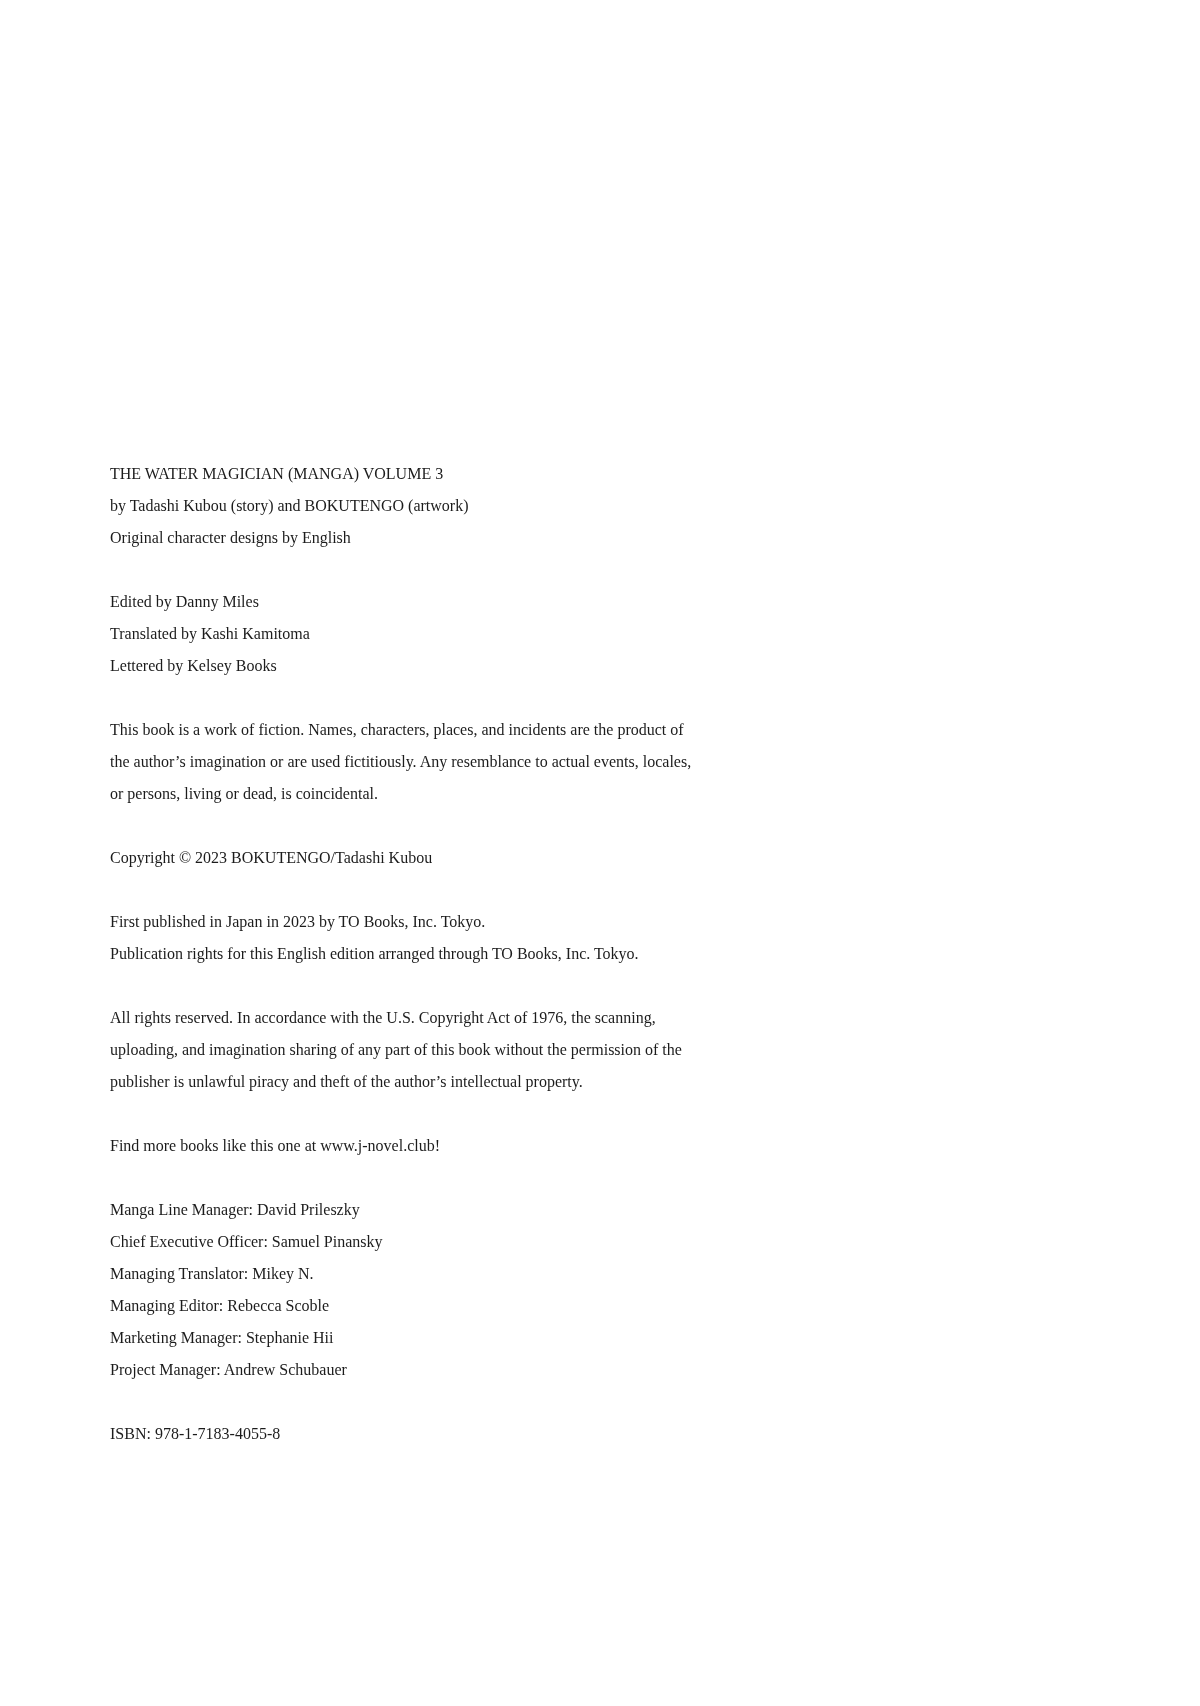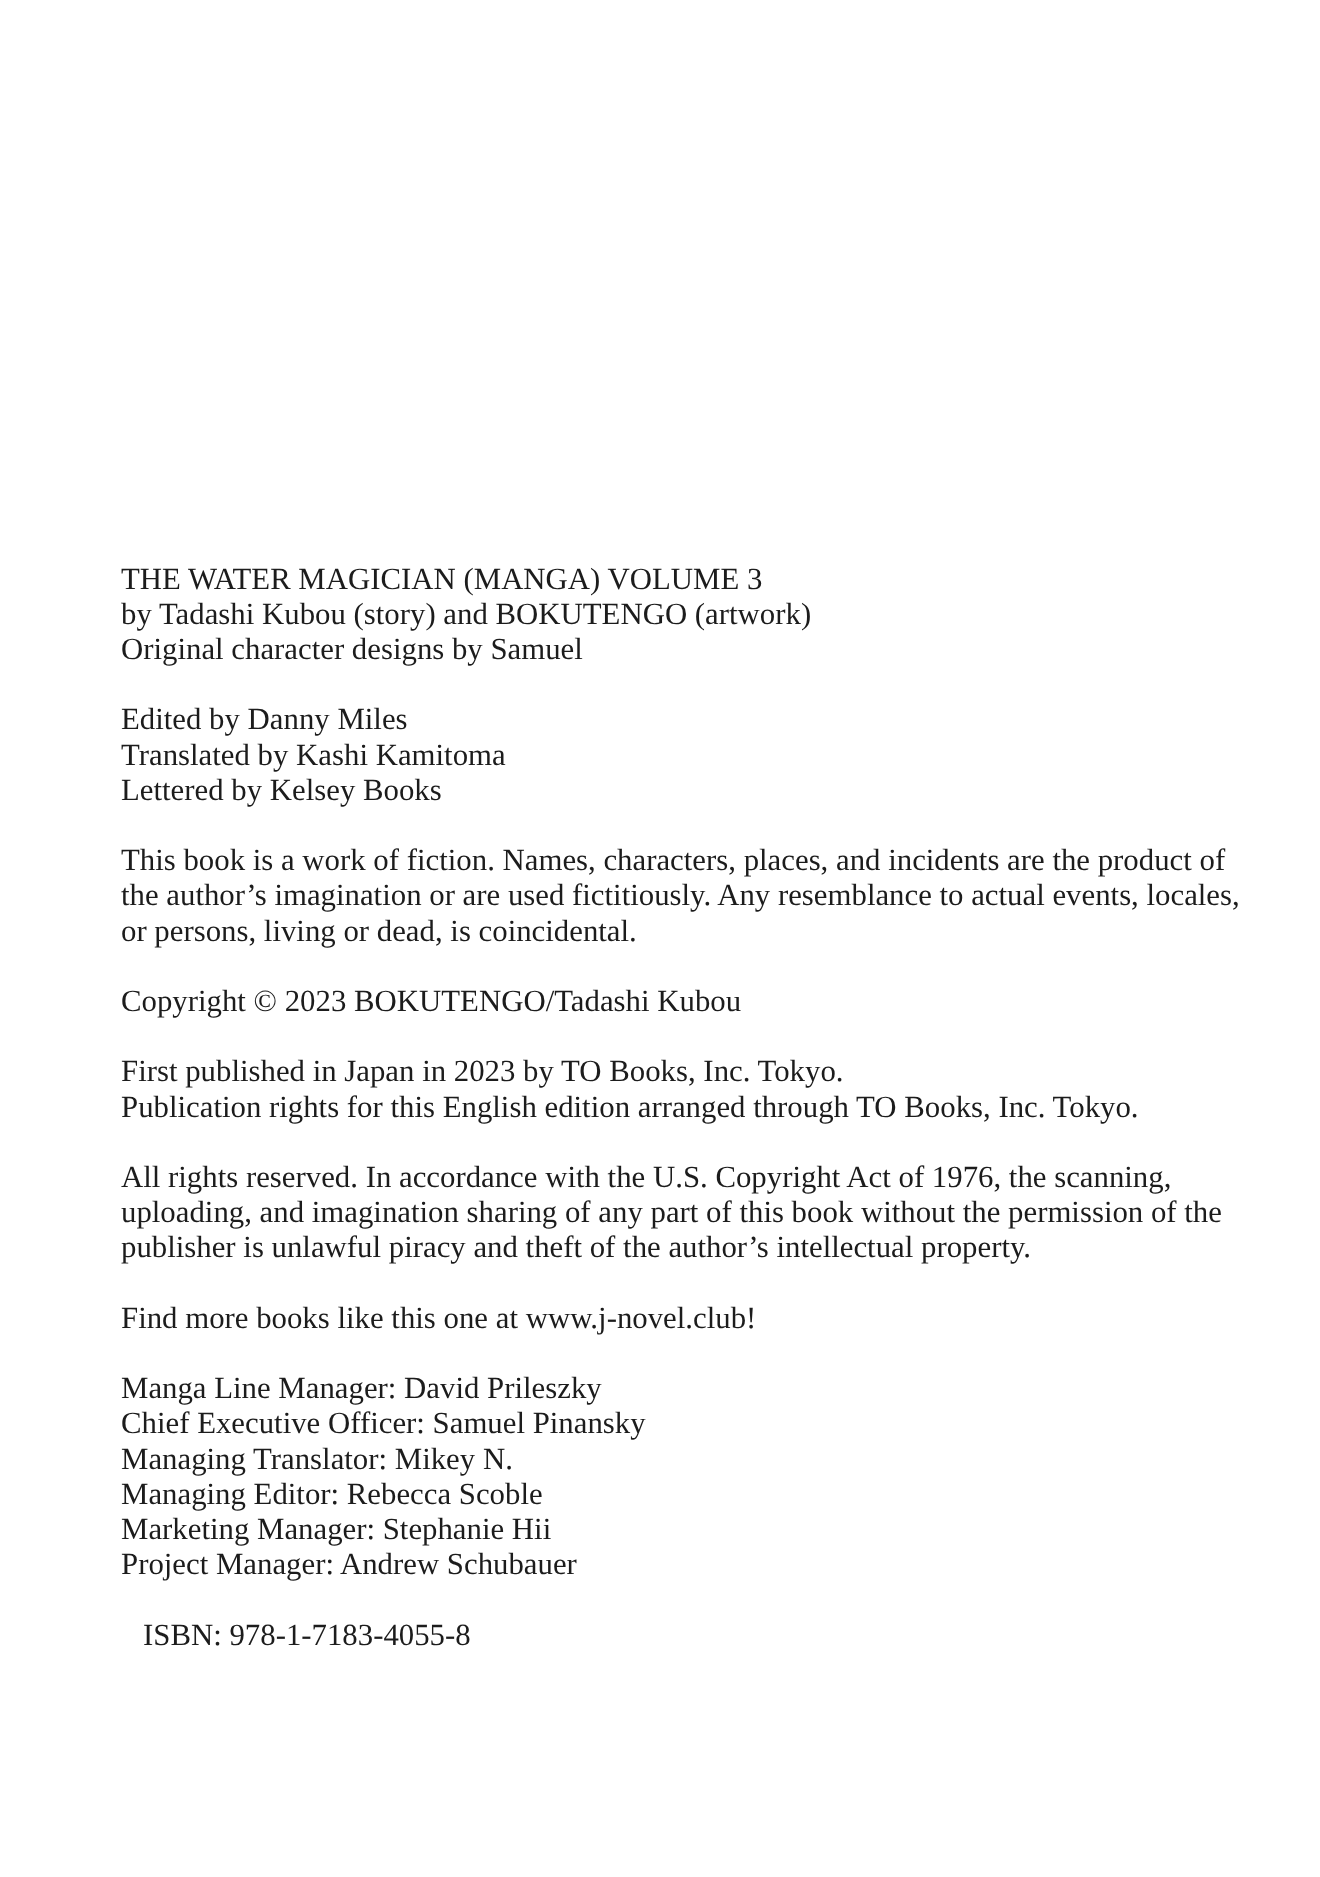--- a/index.html
+++ b/index.html
@@ -11,46 +11,45 @@
     height: 1706px;
     background: #ffffff;
     font-family: "Liberation Serif", "DejaVu Serif", serif;
     color: #1c1c1c;
     position: relative;
     overflow: hidden;
   }
   .colophon {
     position: absolute;
     left: 110px;
-    top: 511px;
+    top: 458px;
     width: 1040px;
-    font-size: 28px;
+    font-size: 16px;
     line-height: 32px;
     font-weight: 400;
   }
   .para {
     margin: 0 0 32px 0;
   }
   .para:last-child {
     margin-bottom: 0;
-    margin-left: 20px;
   }
   .line {
     white-space: nowrap;
   }
 </style>
 </head>
 <body>
 
 <div class="colophon">
 
   <div class="para">
     <div class="line">THE WATER MAGICIAN (MANGA) VOLUME 3</div>
     <div class="line">by Tadashi Kubou (story) and BOKUTENGO (artwork)</div>
-    <div class="line">Original character designs by Samuel</div>
+    <div class="line">Original character designs by English</div>
   </div>
 
   <div class="para">
     <div class="line">Edited by Danny Miles</div>
     <div class="line">Translated by Kashi Kamitoma</div>
     <div class="line">Lettered by Kelsey Books</div>
   </div>
 
   <div class="para">
     <div class="line">This book is a work of fiction. Names, characters, places, and incidents are the product of</div>

